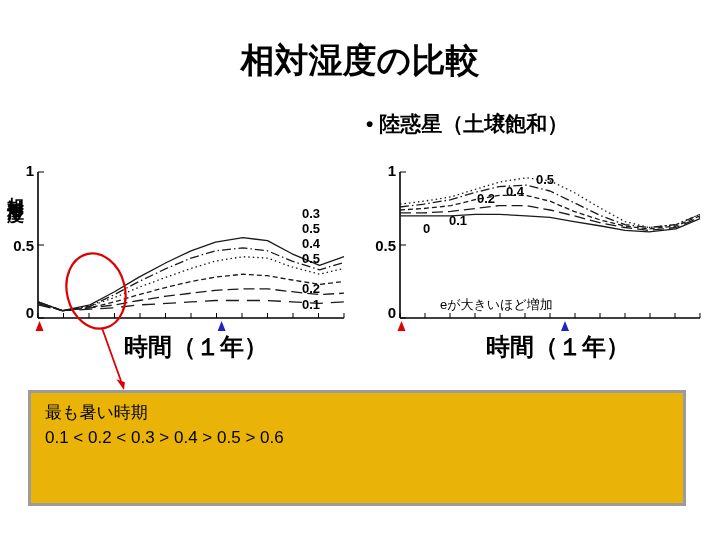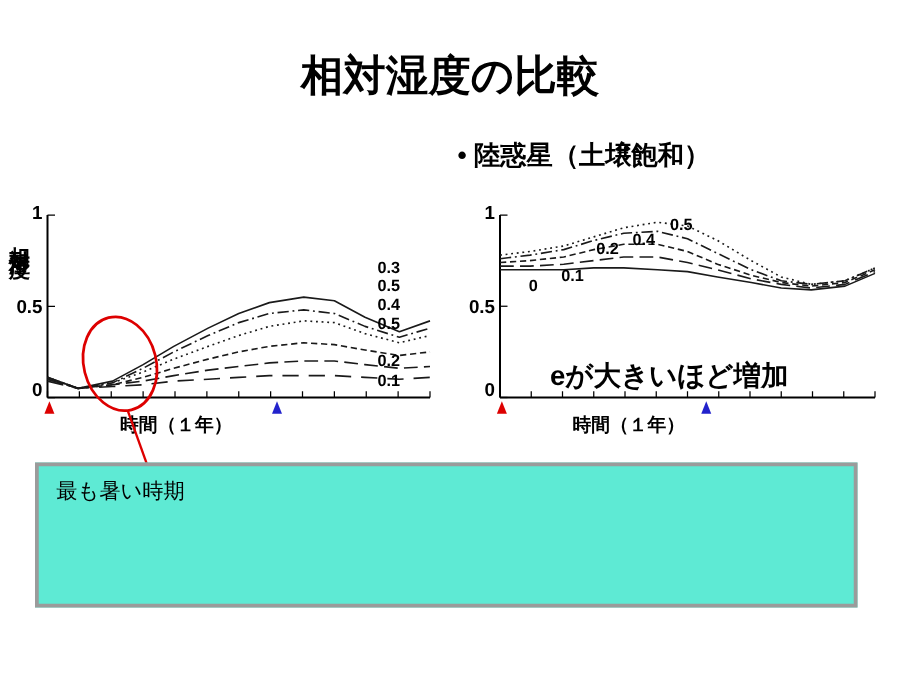--- a/index.html
+++ b/index.html
@@ -9,34 +9,34 @@
   .header{left:8px;top:6px;font-size:16px;font-weight:600;}
   .title{left:0;top:38px;width:720px;text-align:center;font-size:34px;font-weight:700;margin:0;}
   .bullet{font-size:21px;font-weight:600;white-space:nowrap;}
   .bullet::before{content:"• ";font-weight:700;}
   .b1{left:52px;top:110px;}
   .b2{left:366px;top:110px;}
   .ylab{left:4px;top:183px;font-size:17px;font-weight:700;writing-mode:vertical-rl;text-orientation:upright;letter-spacing:3px;}
   .ytick{width:28px;text-align:right;font-size:15px;font-weight:700;}
   .lt1{left:6px;top:162px;} .lt05{left:6px;top:237px;} .lt0{left:6px;top:304px;}
   .rt1{left:368px;top:162px;} .rt05{left:368px;top:237px;} .rt0{left:368px;top:304px;}
-  .xlab{width:200px;text-align:left;font-size:15px;font-weight:700;}
+  .xlab{width:200px;text-align:center;font-size:24px;font-weight:700;}
   .xl1{left:96px;top:331px;} .xl2{left:458px;top:331px;}
   .slabel{font-size:13px;font-weight:700;}
   .ll0{left:302px;top:206px;} .ll1{left:302px;top:221px;} .ll2{left:302px;top:236px;}
   .ll3{left:302px;top:251px;} .ll4{left:302px;top:281px;} .ll5{left:302px;top:297px;}
   .rl0{left:536px;top:172px;} .rl1{left:506px;top:184px;} .rl2{left:477px;top:191px;}
   .rl3{left:449px;top:213px;} .rl4{left:423px;top:221px;}
-  .anno{left:440px;top:286px;font-size:22px;font-weight:700;}
+  .anno{left:440px;top:296px;font-size:13px;font-weight:400;}
   .chartsvg{position:absolute;}
   .c0{left:30px;top:162px;}
   .c1{left:388px;top:162px;}
   .overlay{left:0;top:0;pointer-events:none;}
-  .notebox{left:28px;top:370px;width:658px;height:116px;box-sizing:border-box;
-           border:3px solid #9b9b9b;background:#5eead4;padding:7px 14px;}
+  .notebox{left:28px;top:390px;width:658px;height:116px;box-sizing:border-box;
+           border:3px solid #9b9b9b;background:#eab308;padding:7px 14px;}
   .noteline{font-size:17px;line-height:25px;white-space:nowrap;}
 </style>
 </head>
 <body>
 
 <div class="slide">
 
   <h1 class="abs title">相対湿度の比較</h1>
 
   <div class="abs bullet b2">陸惑星（土壌飽和）</div>
@@ -120,15 +120,16 @@
   <div class="abs xlab xl2">時間（１年）</div>
 
   <svg class="abs overlay" width="720" height="540" viewBox="0 0 720 540">
     <ellipse cx="96" cy="291" rx="29" ry="38" transform="rotate(-14 96 291)" fill="none" stroke="#dd0000" stroke-width="2.2"></ellipse>
     <line x1="102" y1="328" x2="121" y2="381" stroke="#dd0000" stroke-width="1.8"></line>
     <polygon points="124,390 116.4,379.3 124.9,382.3" fill="#dd0000"></polygon>
   </svg>
 
   <div class="abs notebox">
     <div class="noteline">最も暑い時期</div>
+    <div class="noteline">0.1 &lt; 0.2 &lt; 0.3 &gt; 0.4 &gt; 0.5 &gt; 0.6</div>
   </div>
 
 </div>
 
 </body></html>

